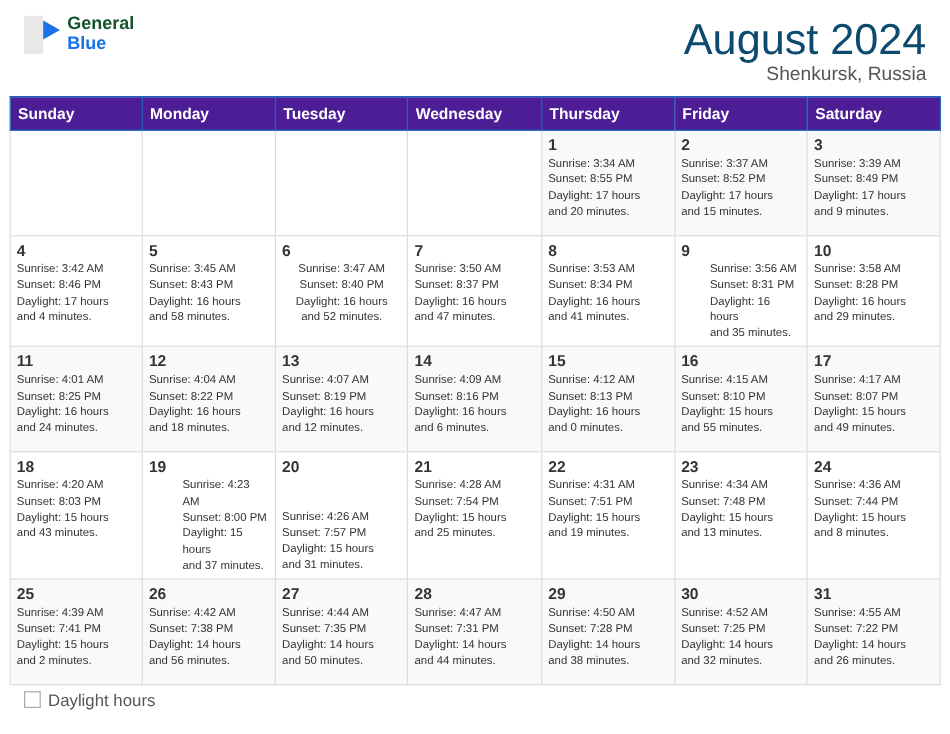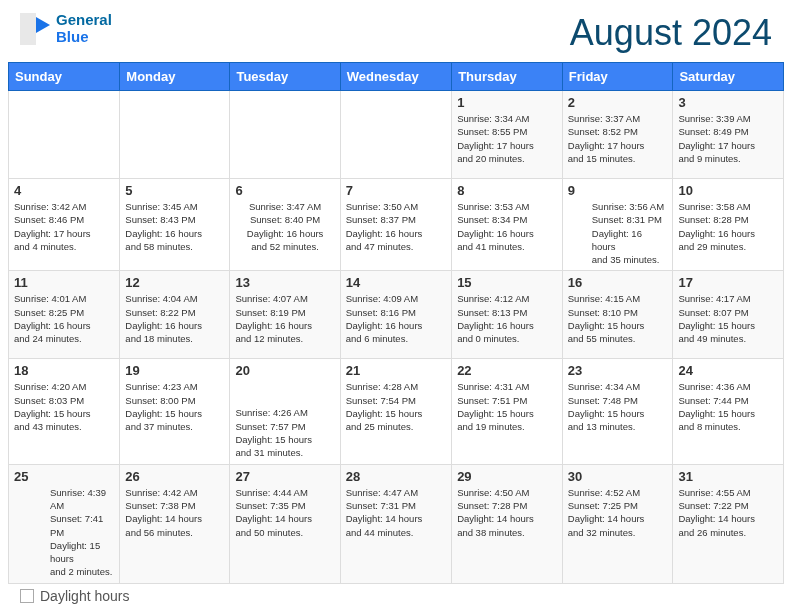--- a/index.html
+++ b/index.html
@@ -18,21 +18,21 @@
       gap: 4px;
     }
     
     .title-area { text-align: right; }
     .month-year { font-size: 36px; font-weight: 300; color: #0c4a6e; }
     .location { font-size: 16px; color: #555; }
     
     .calendar { width: 100%; border-collapse: collapse; margin: 0 0 0 0; }
     
     .calendar thead th {
-      background: #3b82f6;
+      background: #4c1d95;
       color: #fff;
       font-size: 13px;
       font-weight: 600;
       padding: 6px 6px;
       text-align: left;
       border: 1px solid #1565c0;
     }
     
     .calendar tbody td {
       border: 1px solid #ddd;
@@ -87,26 +87,27 @@
 </head>
 <body>
 
 <div class="header-area">
   <div class="logo">
   <svg width="32" height="32" viewBox="0 0 32 32">
     <rect x="0" y="0" width="16" height="32" fill="#e8e8e8"></rect>
     <polygon points="16,4 30,12 16,20" fill="#1a73e8"></polygon>
   </svg>
   <div>
-    <div style="font-size:15px;font-weight:bold;line-height:1.1;"><span style="color:#0369a1">General</span></div>
+    <div style="font-size:15px;font-weight:bold;line-height:1.1;"><span style="color:#14532d">General</span></div>
     <div style="font-size:15px;font-weight:bold;line-height:1.1;color:#1a73e8">Blue</div>
   </div>
 </div>
   <div class="title-area">
     <div class="month-year">August 2024</div>
+    <div class="location">Shenkursk, Russia</div>
   </div>
 </div>
 
 <div class="main-content">
   <table class="calendar">
     <thead>
       <tr>
       <th>Sunday</th>
           <th>Monday</th>
           <th>Tuesday</th>
@@ -249,21 +250,21 @@
         <tr>
           <td>
             <span class="day-number">18</span>
             <div class="day-info" style="white-space: pre-line;">Sunrise: 4:20 AM
 Sunset: 8:03 PM
 Daylight: 15 hours
 and 43 minutes.</div>
           </td>
           <td>
             <span class="day-number">19</span>
-            <div class="day-info" style="white-space: pre-line;">Sunrise: 4:23 AM
+            <div class="day-info" style="white-space: pre-line; margin-left: 28px;">Sunrise: 4:23 AM
 Sunset: 8:00 PM
 Daylight: 15 hours
 and 37 minutes.</div>
           </td>
           <td>
             <span class="day-number">20</span>
             <div class="day-info" style="white-space: pre-line; margin-top: 28px;">Sunrise: 4:26 AM
 Sunset: 7:57 PM
 Daylight: 15 hours
 and 31 minutes.</div>
@@ -293,21 +294,21 @@
             <span class="day-number">24</span>
             <div class="day-info" style="white-space: pre-line;">Sunrise: 4:36 AM
 Sunset: 7:44 PM
 Daylight: 15 hours
 and 8 minutes.</div>
           </td>
         </tr>
         <tr>
           <td>
             <span class="day-number">25</span>
-            <div class="day-info" style="white-space: pre-line; margin-left: 36px;">Sunrise: 4:39 AM
+            <div class="day-info" style="white-space: pre-line;">Sunrise: 4:39 AM
 Sunset: 7:41 PM
 Daylight: 15 hours
 and 2 minutes.</div>
           </td>
           <td>
             <span class="day-number">26</span>
             <div class="day-info" style="white-space: pre-line;">Sunrise: 4:42 AM
 Sunset: 7:38 PM
 Daylight: 14 hours
 and 56 minutes.</div>

